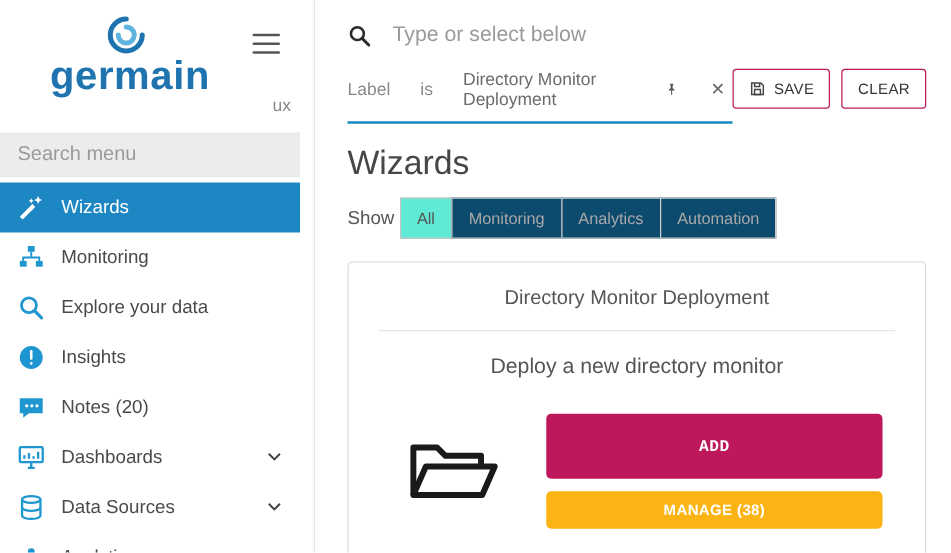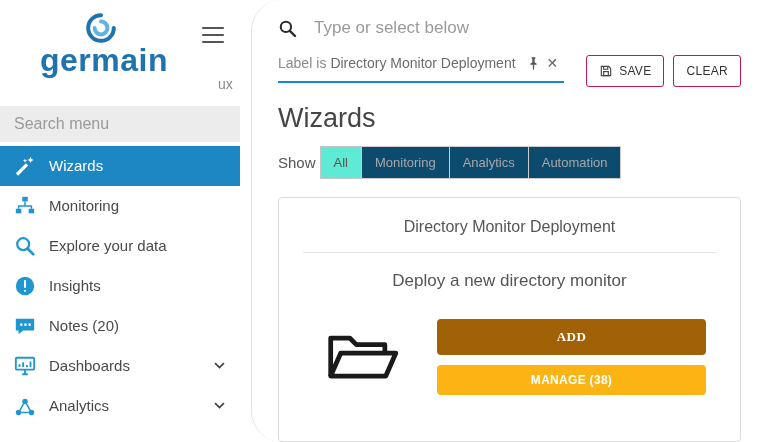--- a/index.html
+++ b/index.html
@@ -24,28 +24,28 @@
   .nav { margin-top:4px; }
   .nav-item { display:flex; align-items:center; gap:13px; padding:9px 14px; font-size:15px;
               color:#4a4a4a; cursor:pointer; user-select:none; }
   .mi { width:22px; height:22px; flex:0 0 22px; color:#1e96cf; }
   .nav-item.active { background:#1d87c4; color:#fff; }
   .nav-item.active .mi { color:#fff; }
   .chev { margin-left:auto; width:13px; height:13px; color:#444; }
 
   
   .main { flex:1; min-width:0; margin-left:11px; border-left:1px solid #e4e4e4;
-          display:flex; flex-direction:column;border-radius:31px; }
+          display:flex; flex-direction:column; }
   .search-row { display:flex; align-items:center; gap:15px; padding:17px 20px 10px 26px; }
   .search-row .sicon { width:19px; height:19px; color:#2b2b2b; flex:0 0 19px; }
   .search-input { border:none; outline:none; font-size:17px; color:#666; flex:1; font-family:inherit; background:transparent; }
   .search-input::placeholder { color:#9a9a9a; }
 
   .filter-row { display:flex; align-items:flex-start; padding:4px 20px 0 26px; }
-  .filter-chip { display:inline-flex; align-items:center; gap:4px; border-bottom:2px solid #1a87c8;
+  .filter-chip { display:inline-flex; align-items:center; gap:24px; border-bottom:2px solid #1a87c8;
                  padding:2px 6px 10px 0; font-size:14px; color:#8a8a8a; }
   .filter-value { color:#6b6b6b; }
   .pin-icon { width:15px; height:15px; color:#555; margin-left:6px; cursor:pointer; }
   .filter-x { color:#666; font-size:14px; margin-left:2px; cursor:pointer; line-height:1; }
   .filter-actions { margin-left:auto; display:flex; gap:9px; padding-top:2px; }
   .btn-outline { display:inline-flex; align-items:flex-start; gap:6px; border:1px solid #be185d;
                  border-radius:3px; background:#fff; padding:8px 12px; font-size:12px;
                  color:#333; cursor:pointer; font-family:Liberation Sans, sans-serif; letter-spacing:.3px; }
   .save-svg { width:14px; height:14px; color:#444; }
 
@@ -58,22 +58,22 @@
   .tab:first-child { margin-left:0; }
   .tab.active { background:#5eead4; color:#555; border-color:#c5c5c5; }
 
   .card { margin:18px 20px 0 26px; border:1px solid #ddd; border-radius:4px; padding:20px 24px 46px; }
   .card-title { text-align:center; font-size:16px; color:#555; }
   .card-divider { border:none; border-top:1px solid #e6e6e6; margin:16px 0 18px; }
   .card-subtitle { text-align:center; font-size:17px; color:#555; margin-bottom:28px; }
   .card-body { display:flex; align-items:center; gap:36px; padding:0 10px 0 22px; }
   .folder-icon { width:76px; height:58px; flex:0 0 76px; color:#1a1a1a; }
   .card-buttons { flex:1; display:flex; flex-direction:column; gap:10px; }
-  .btn-add { background:#a16207; color:#fff; border:none; border-radius:4px; height:36px;
-             font-size:13px; font-weight:700; letter-spacing:.4px; cursor:pointer; font-family:Liberation Serif, serif; }
+  .btn-add { background:#be185d; color:#fff; border:none; border-radius:4px; height:52px;
+             font-size:13px; font-weight:700; letter-spacing:.4px; cursor:pointer; font-family:Liberation Mono, monospace; }
   .btn-manage { background:#fcb415; color:#fff; border:none; border-radius:4px; height:30px;
                 font-size:12px; font-weight:700; letter-spacing:.3px; cursor:pointer; font-family:inherit; }
 </style>
 </head>
 <body>
 
 <div class="sidebar">
   <div class="logo-area">
     <div class="hamburger">
       <span></span>
@@ -143,20 +143,31 @@
         <rect x="2" y="3" width="20" height="13" rx="1" fill="none" stroke="currentColor" stroke-width="2"></rect>
         <path d="M9 21 h6 M12 16 v5" fill="none" stroke="currentColor" stroke-width="2"></path>
         <path d="M6 13 v-3 M10 13 v-5 M14 13 v-2 M18 13 v-6" stroke="currentColor" stroke-width="2"></path>
       </svg>
       <span>Dashboards</span>
       <svg class="chev" viewBox="0 0 16 16">
         <path d="M2.5 5 L8 10.5 13.5 5" fill="none" stroke="currentColor" stroke-width="2"></path>
       </svg>
     </div>
 
+    <div class="nav-item">
+      <svg class="mi" viewBox="0 0 24 24">
+        <ellipse cx="12" cy="5" rx="8" ry="3" fill="none" stroke="currentColor" stroke-width="2"></ellipse>
+        <path d="M4 5 v14 c0 1.7 3.6 3 8 3 s8 -1.3 8 -3 V5" fill="none" stroke="currentColor" stroke-width="2"></path>
+        <path d="M4 12 c0 1.7 3.6 3 8 3 s8 -1.3 8 -3" fill="none" stroke="currentColor" stroke-width="2"></path>
+      </svg>
+      <span>Data Sources</span>
+      <svg class="chev" viewBox="0 0 16 16">
+        <path d="M2.5 5 L8 10.5 13.5 5" fill="none" stroke="currentColor" stroke-width="2"></path>
+      </svg>
+    </div>
 
     <div class="nav-item">
       <svg class="mi" viewBox="0 0 24 24">
         <path d="M6.5 16.5 L10.5 9.5 M13.5 9.5 L17.5 16.5 M8 19 h8" stroke="currentColor" stroke-width="1.6"></path>
         <circle cx="5" cy="19" r="3" fill="currentColor"></circle>
         <circle cx="12" cy="7" r="3" fill="currentColor"></circle>
         <circle cx="19" cy="19" r="3" fill="currentColor"></circle>
       </svg>
       <span>Analytics</span>
       <svg class="chev" viewBox="0 0 16 16">

